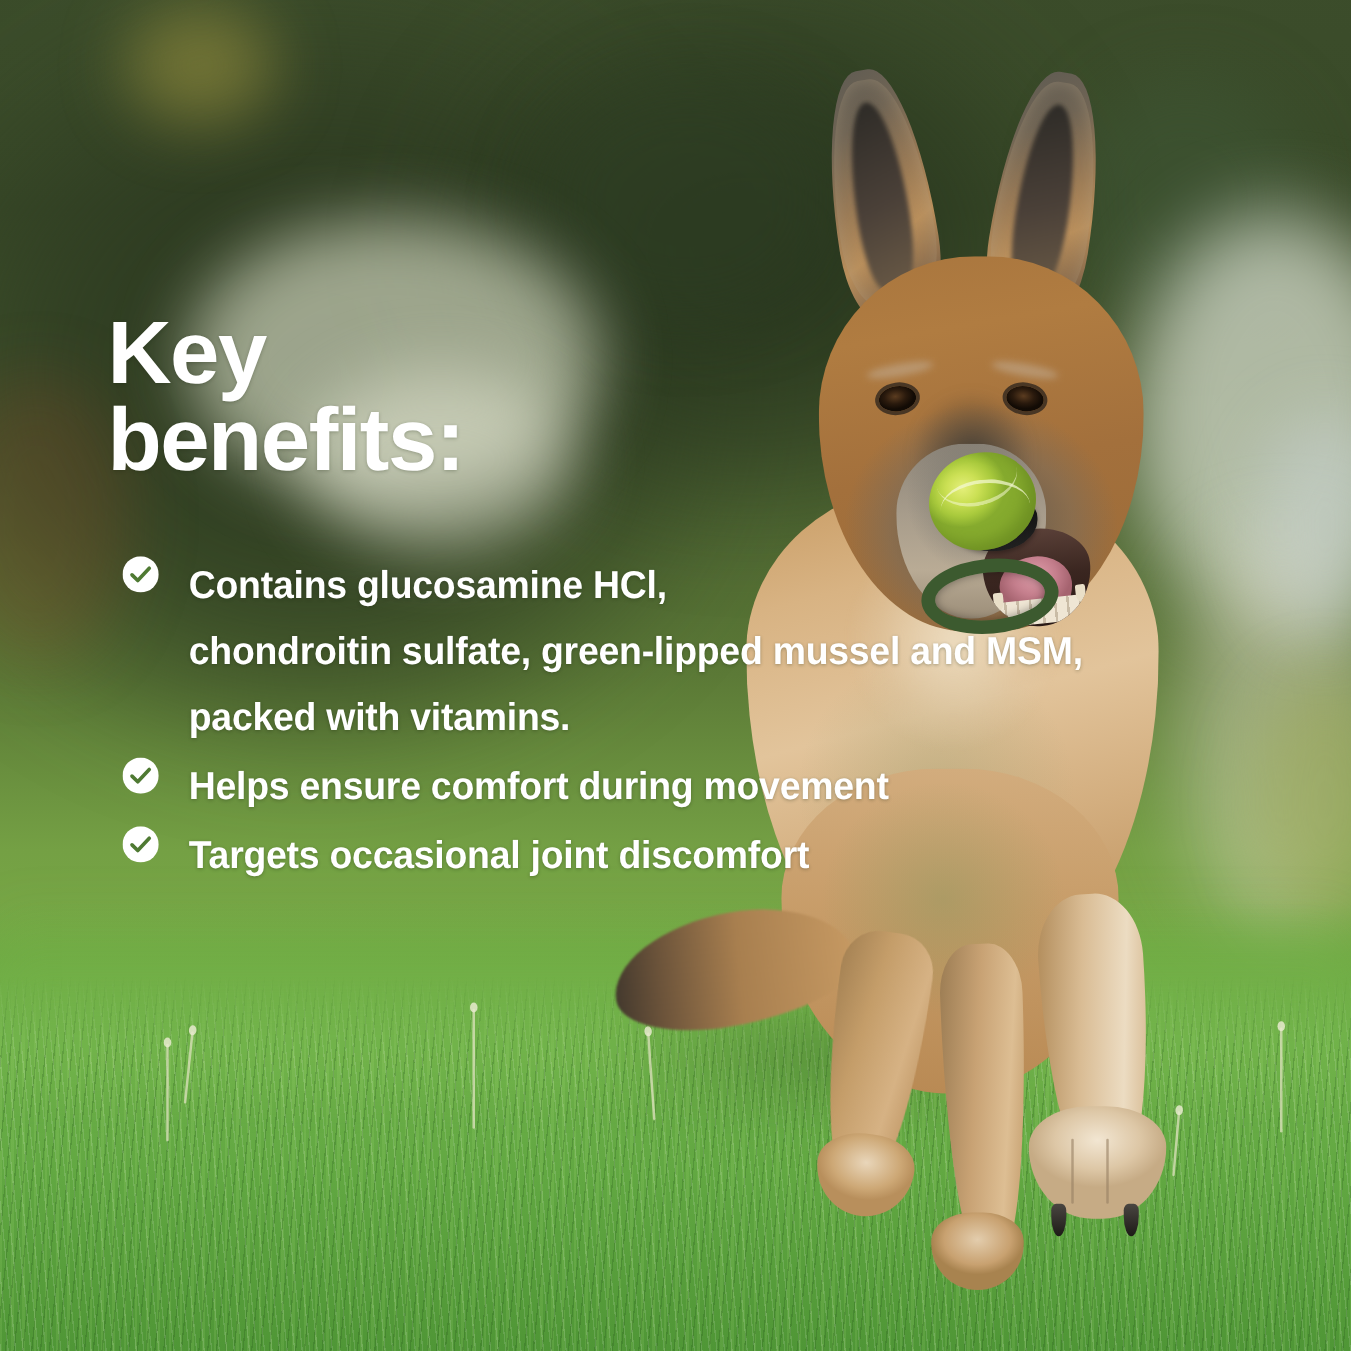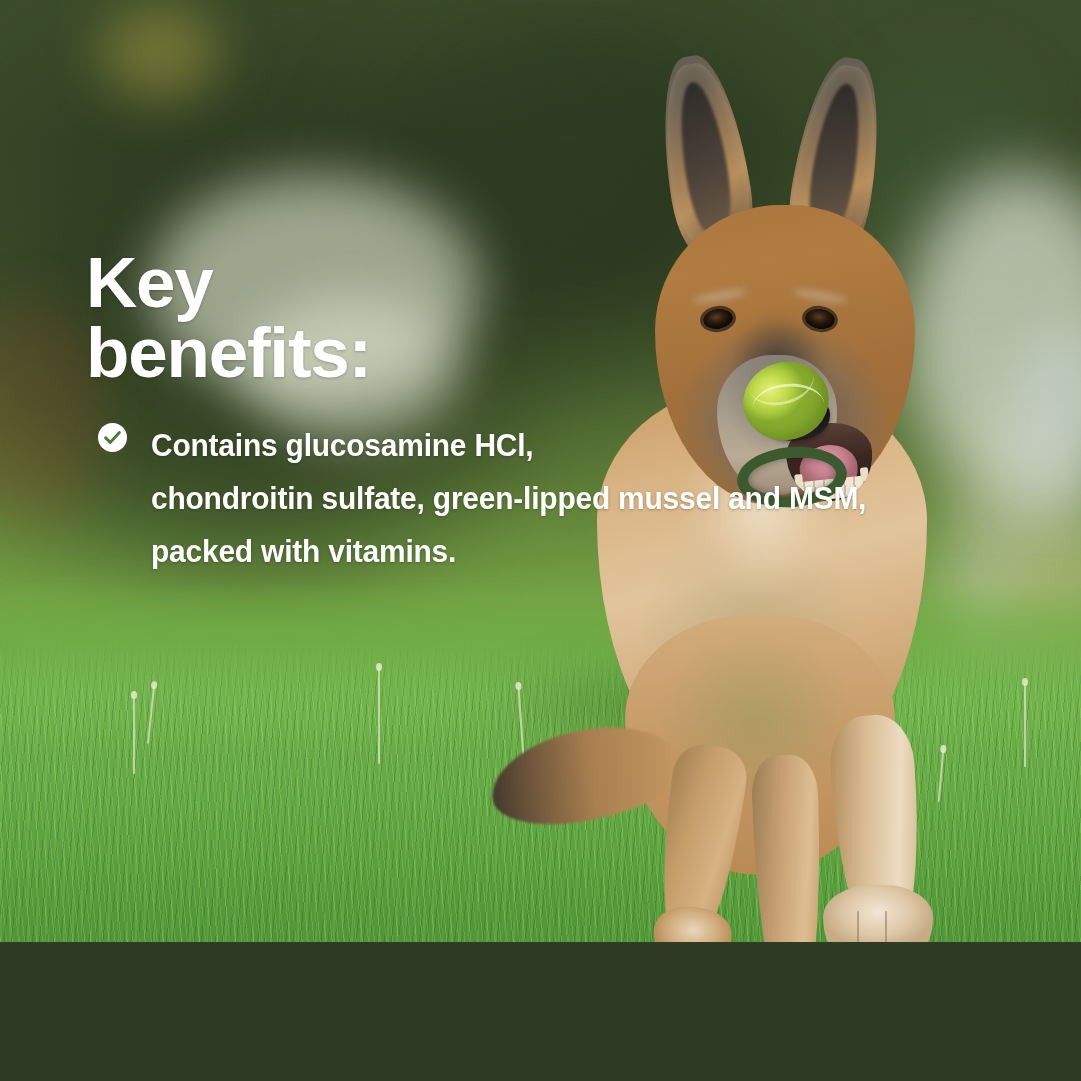--- a/index.html
+++ b/index.html
@@ -5,21 +5,21 @@
 <style>
   * { margin:0; padding:0; box-sizing:border-box; }
   html,body { background:#2f3b24; }
   body {
     font-family:"Liberation Sans", sans-serif;
     -webkit-font-smoothing:antialiased;
   }
 
   .canvas{
     position:relative;
-    width:1081px; height:942px;
+    width:1081px; height:1081px;
     overflow:hidden;
     background:#3d5228;
   }
 
   
   .photo{ position:absolute; inset:0; overflow:hidden; }
 
   .bg-base{
     position:absolute; inset:-40px;
     background:
@@ -327,21 +327,21 @@
     font-size:71px;
     font-weight:700;
     line-height:70px;
     letter-spacing:-1.2px;
     white-space:pre-line;
     text-shadow:0 1px 3px rgba(24,36,16,.28);
   }
 
   .benefits{
     position:absolute;
-    left:98px; top:419px;
+    left:98px; top:441px;
     width:820px;
     list-style:none;
   }
 
   .benefit{
     position:relative;
     display:block;
     padding-left:53px;
     margin-bottom:2px;
     min-height:39px;
@@ -475,17 +475,35 @@
       </svg>
     </span>
     <span class="benefit-text">Contains glucosamine HCl,
 chondroitin sulfate, green-lipped mussel and MSM,
 packed with vitamins.</span>
   </li>
 
 
 
 
-
+  <li class="benefit">
+    <span class="check-icon">
+      <svg viewBox="0 0 29 29" xmlns="http://www.w3.org/2000/svg" aria-hidden="true">
+        <circle cx="14.5" cy="14.5" r="14.5" fill="#ffffff"></circle>
+        <path d="M7.6 14.9 L12.2 19.4 L21.4 9.6" fill="none" stroke="#4f7a33" stroke-width="2.9" stroke-linecap="round" stroke-linejoin="round"></path>
+      </svg>
+    </span>
+    <span class="benefit-text">Helps ensure comfort during movement</span>
+  </li>
+
+  <li class="benefit">
+    <span class="check-icon">
+      <svg viewBox="0 0 29 29" xmlns="http://www.w3.org/2000/svg" aria-hidden="true">
+        <circle cx="14.5" cy="14.5" r="14.5" fill="#ffffff"></circle>
+        <path d="M7.6 14.9 L12.2 19.4 L21.4 9.6" fill="none" stroke="#4f7a33" stroke-width="2.9" stroke-linecap="round" stroke-linejoin="round"></path>
+      </svg>
+    </span>
+    <span class="benefit-text">Targets occasional joint discomfort</span>
+  </li>
 </ul>
 
   </div>
 </div>
 
 </body></html>

